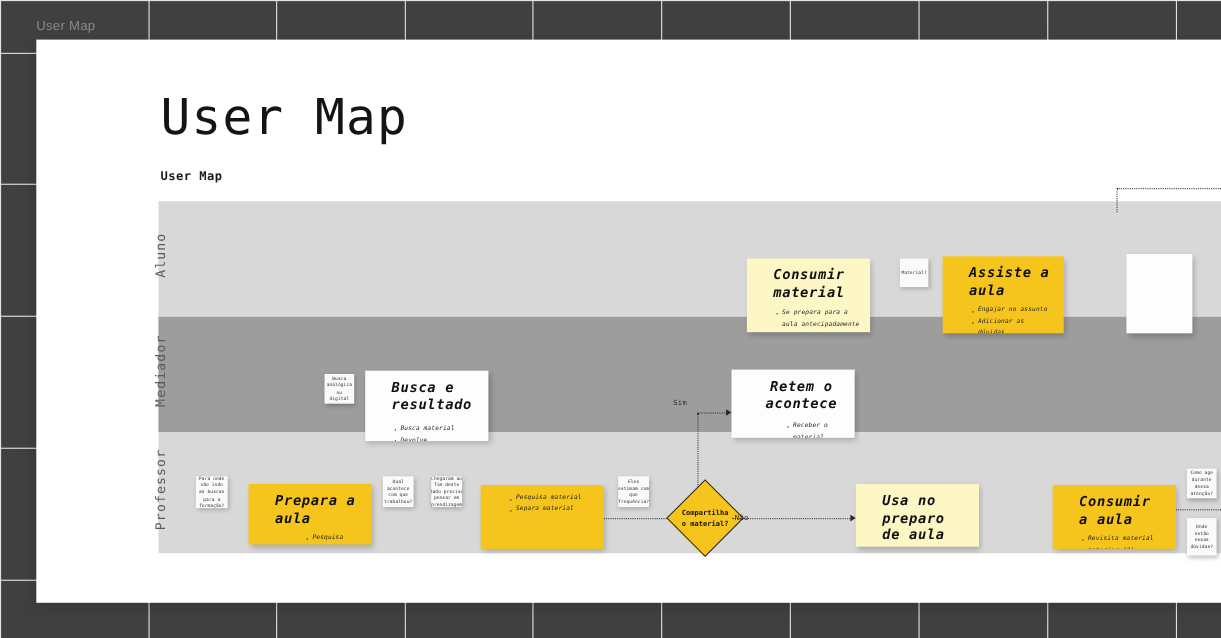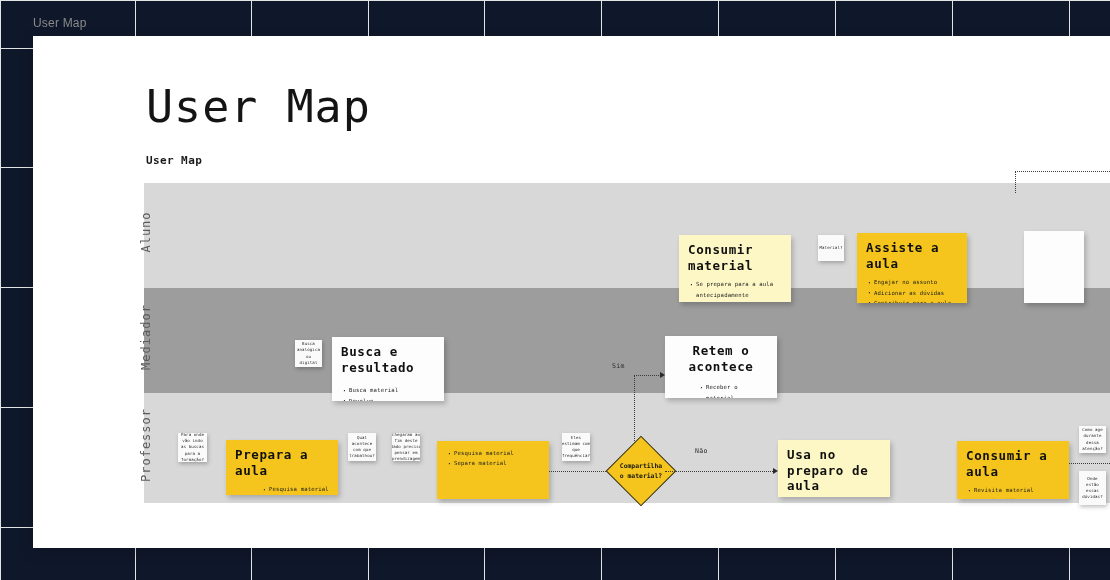--- a/index.html
+++ b/index.html
@@ -4,21 +4,21 @@
 <style>
   * { box-sizing: border-box; margin: 0; padding: 0; }
   html, body {
     width: 1110px; height: 580px;
     overflow: hidden;
     background: #f2f2f2;
     font-family: "DejaVu Sans Mono", monospace;
   }
 
   
-  #app-root { position: relative; width: 1110px; height: 580px; background:#0f172a; }
+  #app-root { position: relative; width: 1110px; height: 580px; background:#404040; }
 
   .grid-layer { position:absolute; inset:0; }
   .grid-v { position:absolute; top:0; bottom:0; width:1px; background:#e4e4e4; }
   .grid-h { position:absolute; left:0; right:0; height:1px; background:#e4e4e4; }
 
   .bg-breadcrumb {
     position:absolute; left:33px; top:16px;
     font-family:"Liberation Sans", sans-serif;
     font-size:12px; color:#8a8a8a; letter-spacing:.2px;
   }
@@ -56,22 +56,23 @@
     font-family:"DejaVu Sans Mono", monospace;
   }
   .lane-label.l-aluno     { top:42px; }
   .lane-label.l-mediador  { top:147px; }
   .lane-label.l-professor { top:255px; }
 
   
   .note {
     position:absolute;
     box-shadow: 2px 3px 5px rgba(0,0,0,.22);
-    padding:7px 9px 8px 9px;
+    padding:7px 9px 8px 24px;
     overflow:hidden;
+    font-style:italic;
   }
   .note.yellow      { background:#f5c51d; }
   .note.pale        { background:#fdf7c6; }
   .note.white       { background:#fdfdfd; }
   .note-title {
     font-size:12.5px; font-weight:700; color:#101010;
     letter-spacing:.6px; line-height:1.25; margin-bottom:6px;
     white-space:pre-line;
   }
   .note-list { list-style:none; }
@@ -239,21 +240,21 @@
       <div class="conn h" style="left:405px; top:288px; width:61px;"></div>
       <div class="dot" style="left:466px; top:286px;"></div>
 
       <div class="diamond-wrap" style="left:472px; top:263px; width:50px; height:50px;">
         <div class="diamond-shape"></div>
         <div class="diamond-text">Compartilha
 o material?</div>
       </div>
 
       <div class="conn h" style="left:521px; top:288px; width:110px;"></div>
-      <div class="conn-label" style="left:524px; top:264px;margin-left:27px;">Não</div>
+      <div class="conn-label" style="left:524px; top:284px;">Não</div>
       <div class="arrow-r" style="left:629px; top:285px;"></div>
 
       <div class="note pale" style="left:634px; top:257px; width:112px; height:57px;">
         <div class="note-title">Usa no
 preparo de aula</div>
 
       </div>
 
       <div class="note yellow" style="left:813px; top:258px; width:112px; height:58px;">
         <div class="note-title">Consumir a aula</div>

